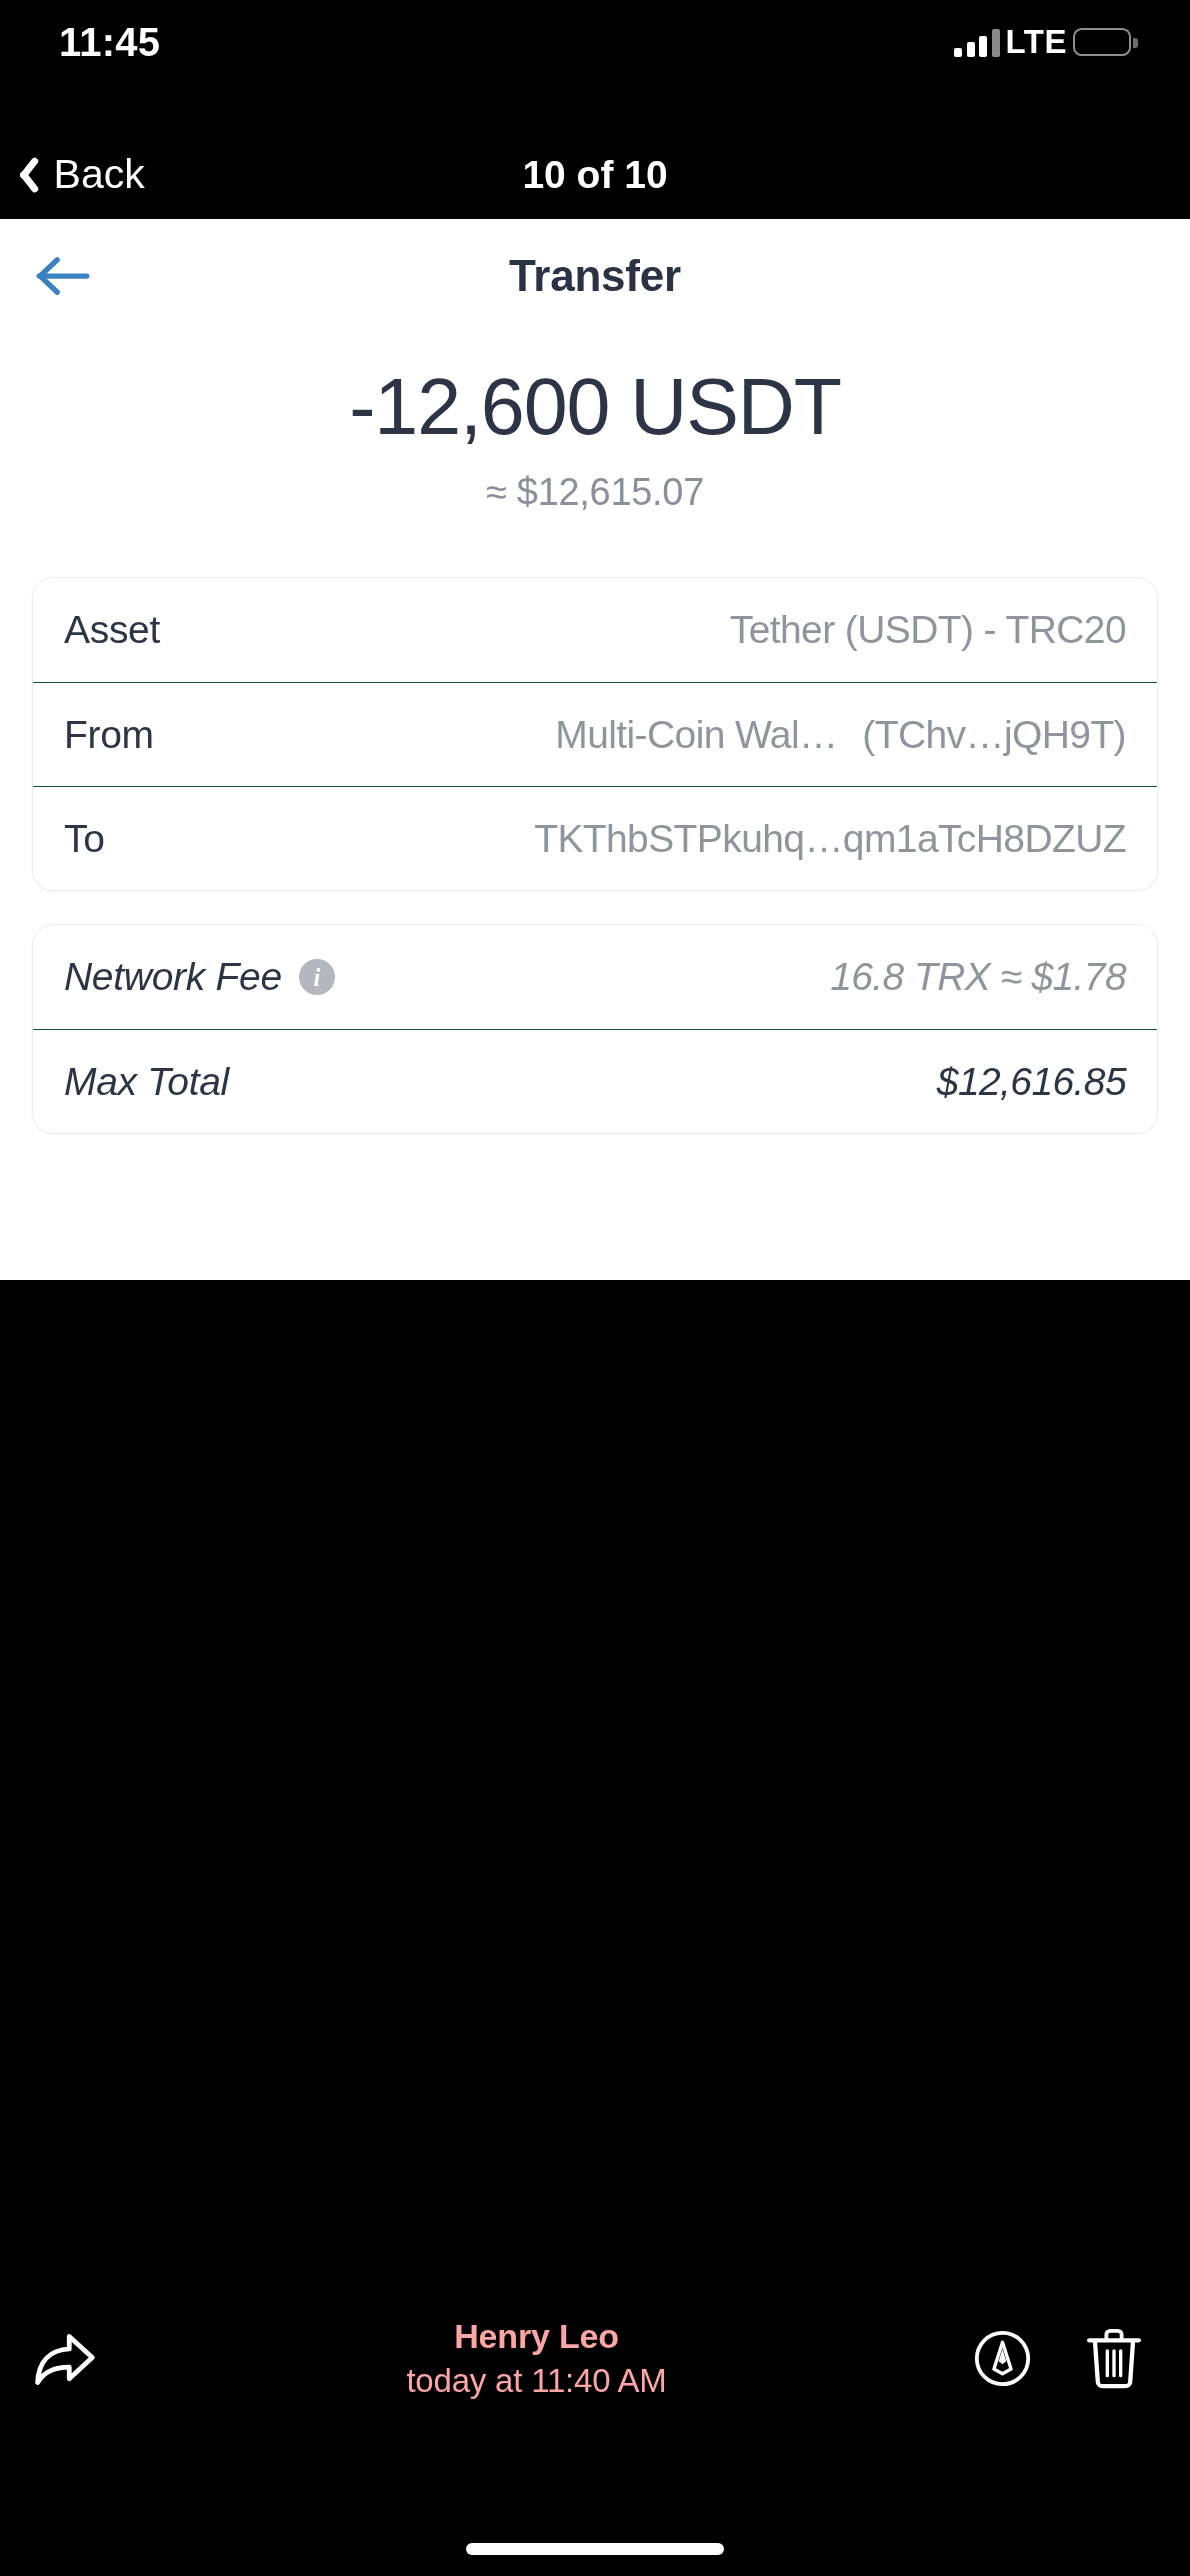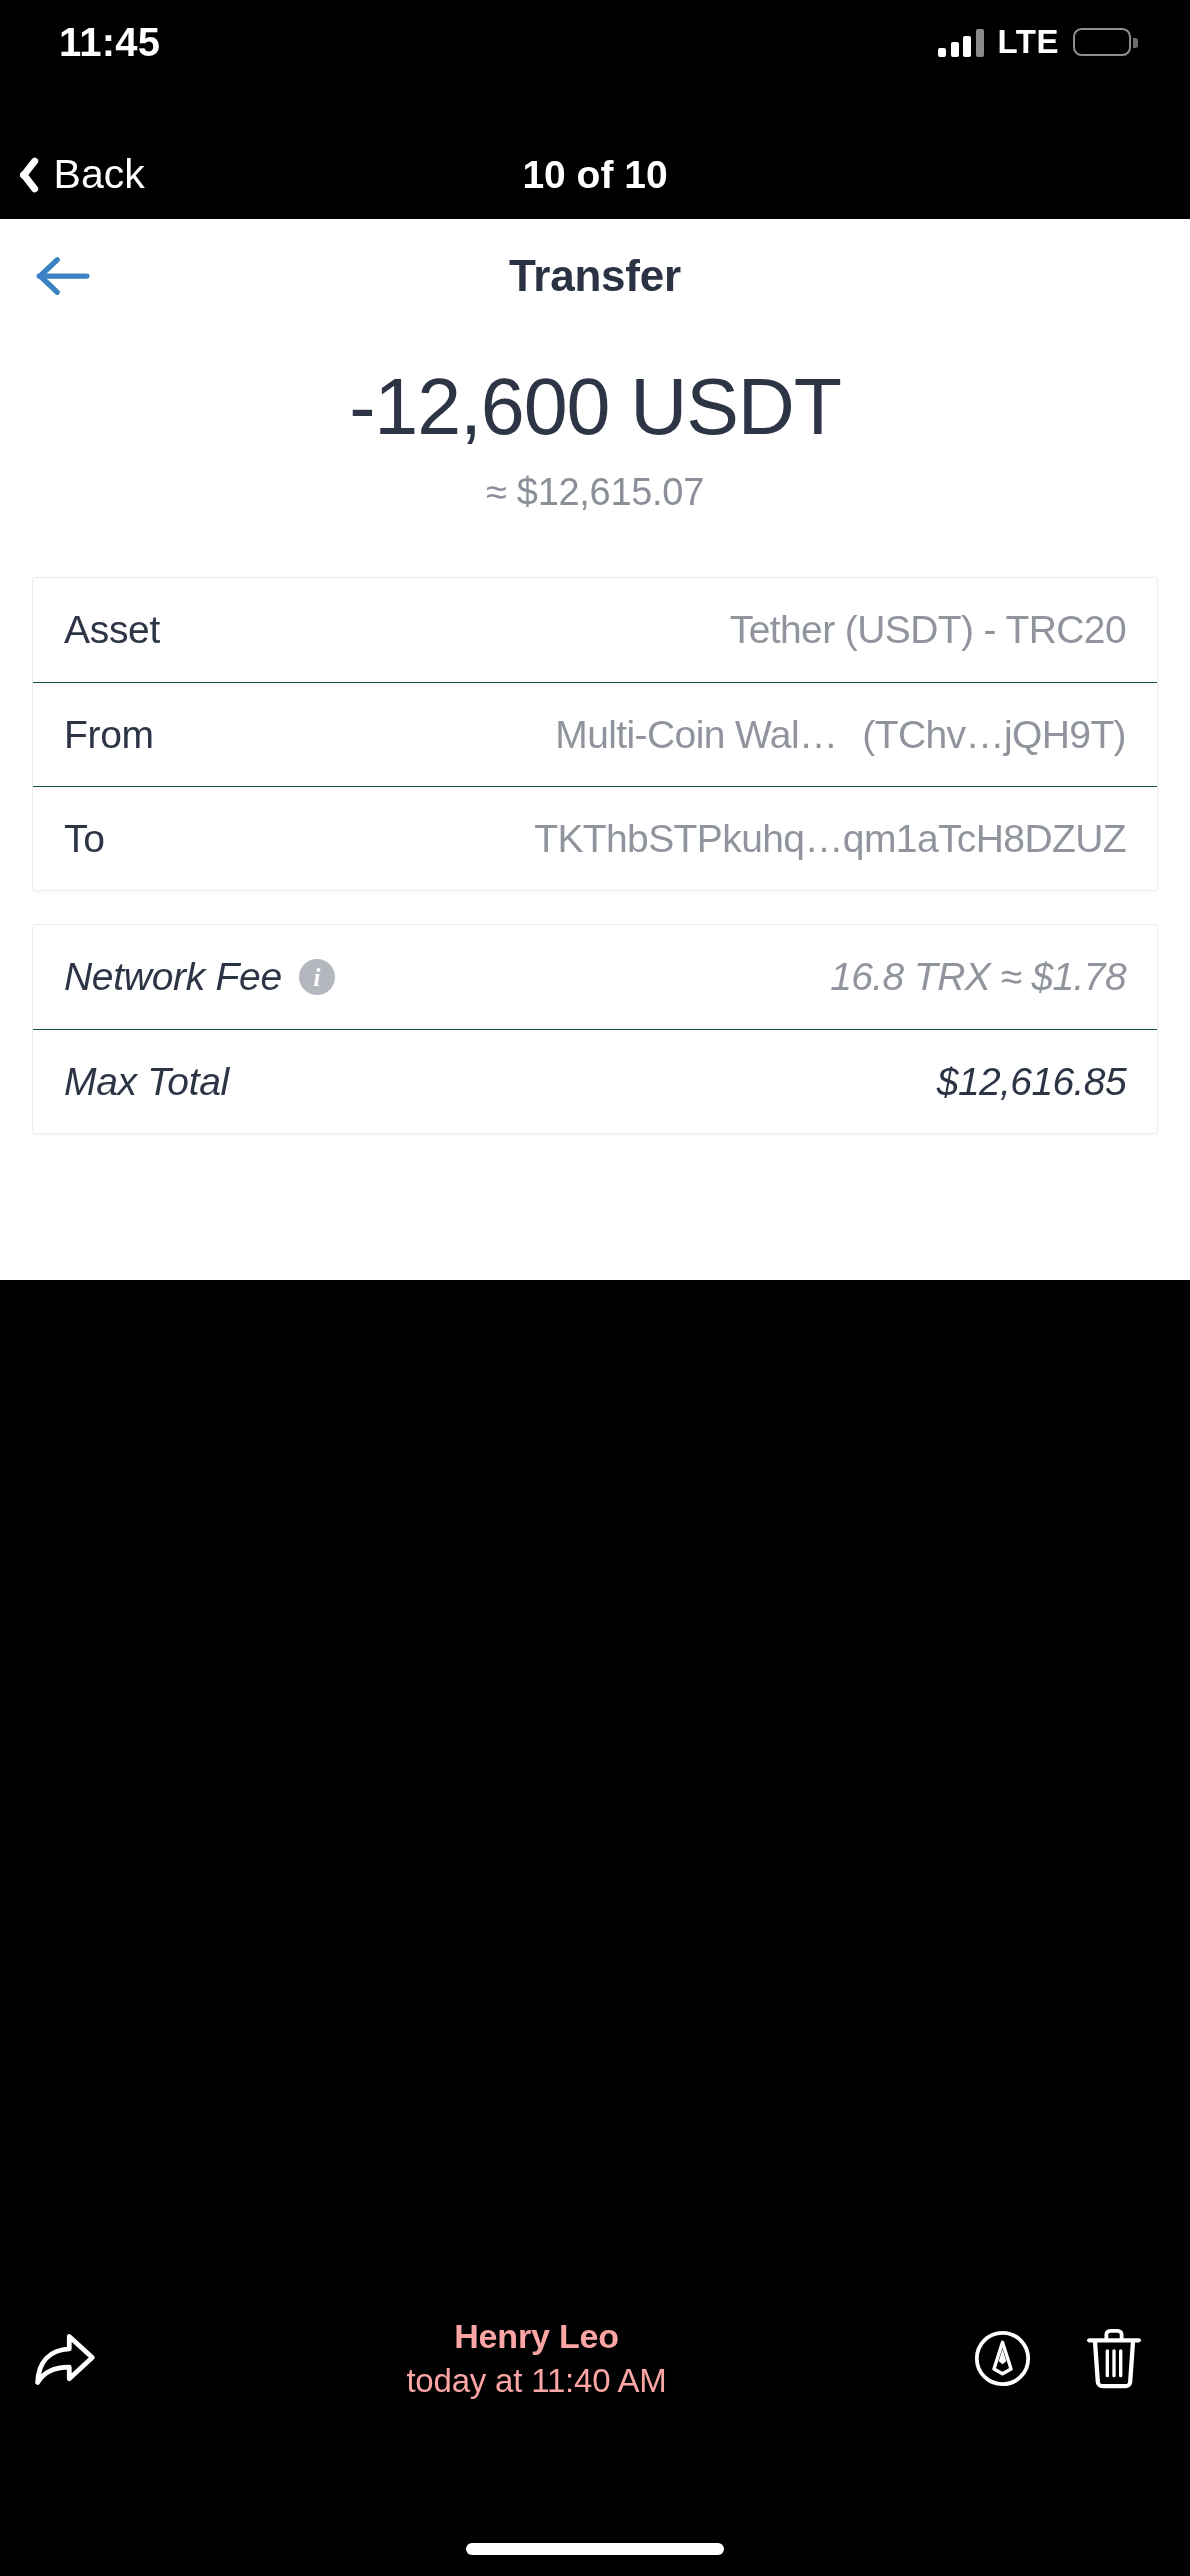--- a/index.html
+++ b/index.html
@@ -14,21 +14,21 @@
 
   
   .statusbar {
     position:absolute; top:0; left:0; width:1190px; height:84px;
     display:flex; align-items:center; justify-content:space-between;
     padding:0 59px;
   }
   .sb-time {
     color:#fff; font-size:40px; font-weight:600; letter-spacing:0.2px;
   }
-  .sb-right { display:flex; align-items:center; gap:14px; }
+  .sb-right { display:flex; align-items:center; gap:6px; }
   .sb-signal { display:flex; align-items:flex-end; gap:4.8px; height:29px; }
   .sb-signal i { display:block; width:7.7px; background:#fff; border-radius:1.9px; }
   .sb-signal i:nth-child(1){ height:8.6px; }
   .sb-signal i:nth-child(2){ height:14.4px; }
   .sb-signal i:nth-child(3){ height:21px; }
   .sb-signal i:nth-child(4){ height:28px; background:#8a8a8a; }
   .sb-lte { color:#fff; font-size:33px; font-weight:600; letter-spacing:0.5px; }
   .sb-batt {
     position:relative; width:58px; height:28px;
     border:2.9px solid #8e8e93; border-radius:8.6px; padding:1.9px;
@@ -87,21 +87,21 @@
     line-height:1.0;
   }
   .amount-sub {
     margin-top:25px; font-size:38px; font-weight:400; color:#8b8f99;
     letter-spacing:-0.3px;
   }
 
   
   .card {
     margin:0 32px; background:#fff;
-    border:1px solid #ececee; border-radius:3px;
+    border:1px solid #ececee; border-radius:21px;
     box-shadow:0 1px 2.9px rgba(0,0,0,0.035);
   }
   .card.first { margin-top:63px; }
   .card.second { margin-top:33px;font-style:italic; }
 
   .row {
     display:flex; align-items:center; justify-content:space-between;
     padding:0 31px; height:104px;
   }
   .row + .row { border-top:1px solid #14532d; }

